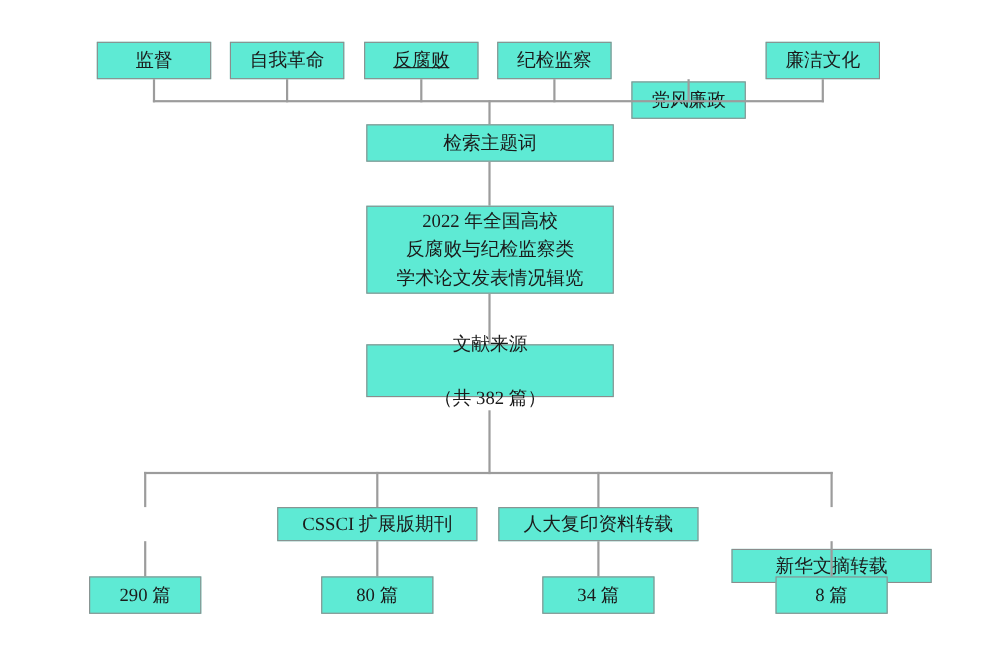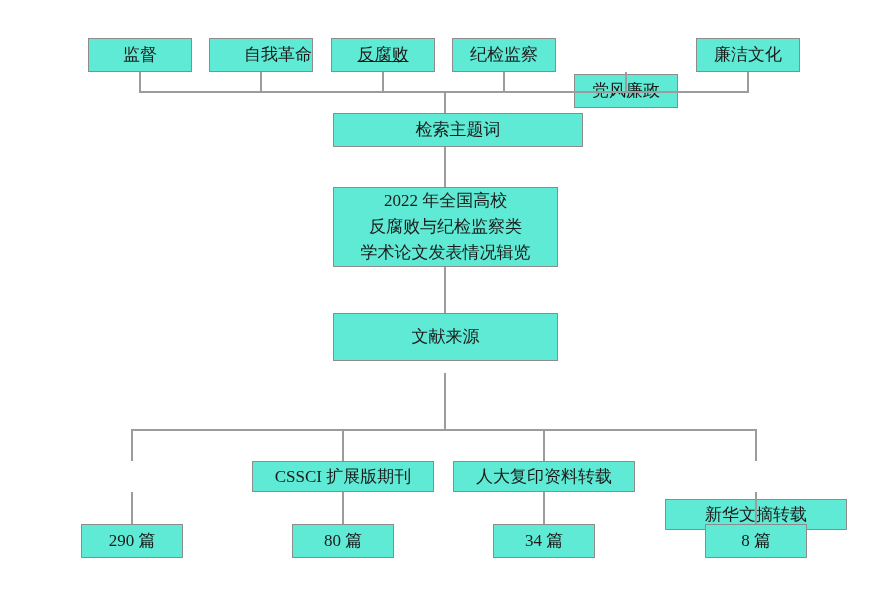--- a/index.html
+++ b/index.html
@@ -43,21 +43,21 @@
   .node span { display: block; }
 </style>
 </head>
 <body>
 
 <div class="canvas">
 
   <div class="node" style="left:88px;  top:38px; width:104px; height:34px;">
       <span>监督</span>
     </div>
-  <div class="node" style="left:209px; top:38px; width:104px; height:34px;align-items:flex-end;">
+  <div class="node" style="left:209px; top:38px; width:104px; height:34px;">
       <span>自我革命</span>
     </div>
   <div class="node" style="left:331px; top:38px; width:104px; height:34px;text-decoration:underline;">
       <span>反腐败</span>
     </div>
   <div class="node" style="left:452px; top:38px; width:104px; height:34px;">
       <span>纪检监察</span>
     </div>
   <div class="node" style="left:574px; top:38px; width:104px; height:34px;margin-top:36px;">
       <span>党风廉政</span>
@@ -69,36 +69,37 @@
   <div class="vline" style="left:139px; top:72px; height:21px;"></div>
   <div class="vline" style="left:260px; top:72px; height:21px;"></div>
   <div class="vline" style="left:382px; top:72px; height:21px;"></div>
   <div class="vline" style="left:503px; top:72px; height:21px;"></div>
   <div class="vline" style="left:625px; top:72px; height:21px;"></div>
   <div class="vline" style="left:747px; top:72px; height:21px;"></div>
 
   <div class="hline" style="left:139px; top:91px; width:610px;"></div>
   <div class="vline" style="left:444px; top:91px; height:22px;"></div>
 
-  <div class="node" style="left:333px; top:113px; width:250px; height:34px;">
+  <div class="node" style="left:333px; top:113px; width:225px; height:34px;">
     <span>检索主题词</span>
   </div>
 
   <div class="vline" style="left:444px; top:147px; height:40px;"></div>
 
   <div class="node" style="left:333px; top:187px; width:225px; height:80px;">
     <span>2022 年全国高校</span>
     <span>反腐败与纪检监察类</span>
     <span>学术论文发表情况辑览</span>
   </div>
 
   <div class="vline" style="left:444px; top:267px; height:46px;"></div>
 
   <div class="node" style="left:333px; top:313px; width:225px; height:48px;gap:23px;">
     <span>文献来源</span>
+    <span>（共 382 篇）</span>
   </div>
 
   <div class="vline" style="left:444px; top:373px; height:58px;"></div>
 
   <div class="hline" style="left:131px; top:429px; width:626px;"></div>
   <div class="vline" style="left:131px; top:429px; height:32px;"></div>
   <div class="vline" style="left:342px; top:429px; height:32px;"></div>
   <div class="vline" style="left:543px; top:429px; height:32px;"></div>
   <div class="vline" style="left:755px; top:429px; height:32px;"></div>
 

